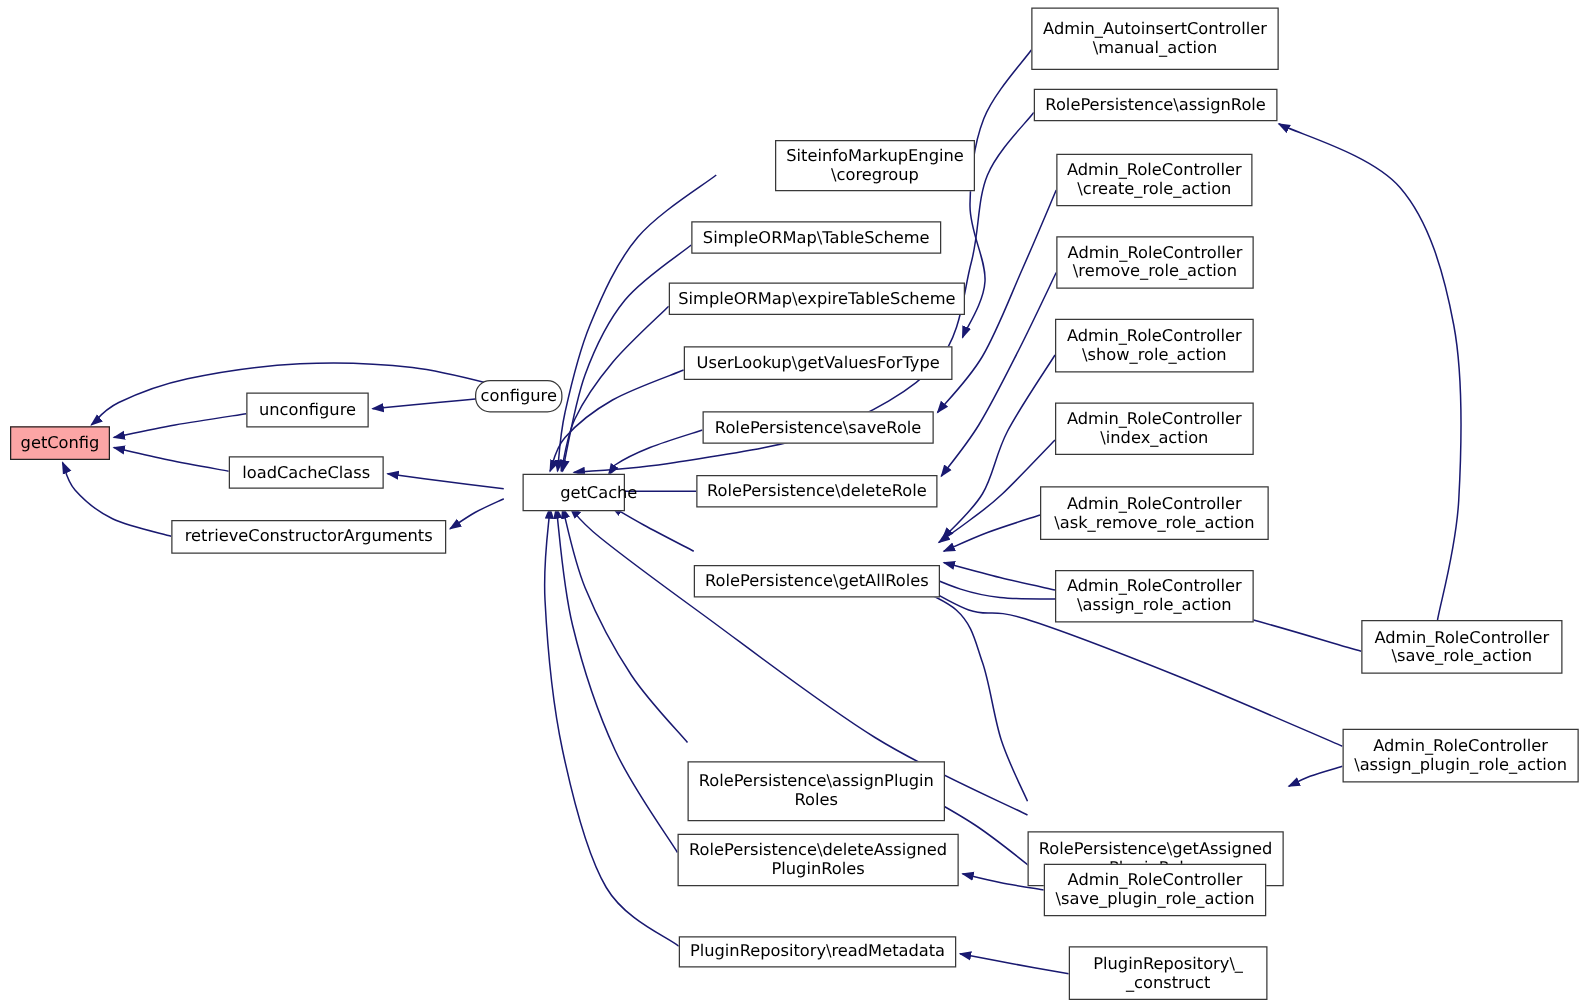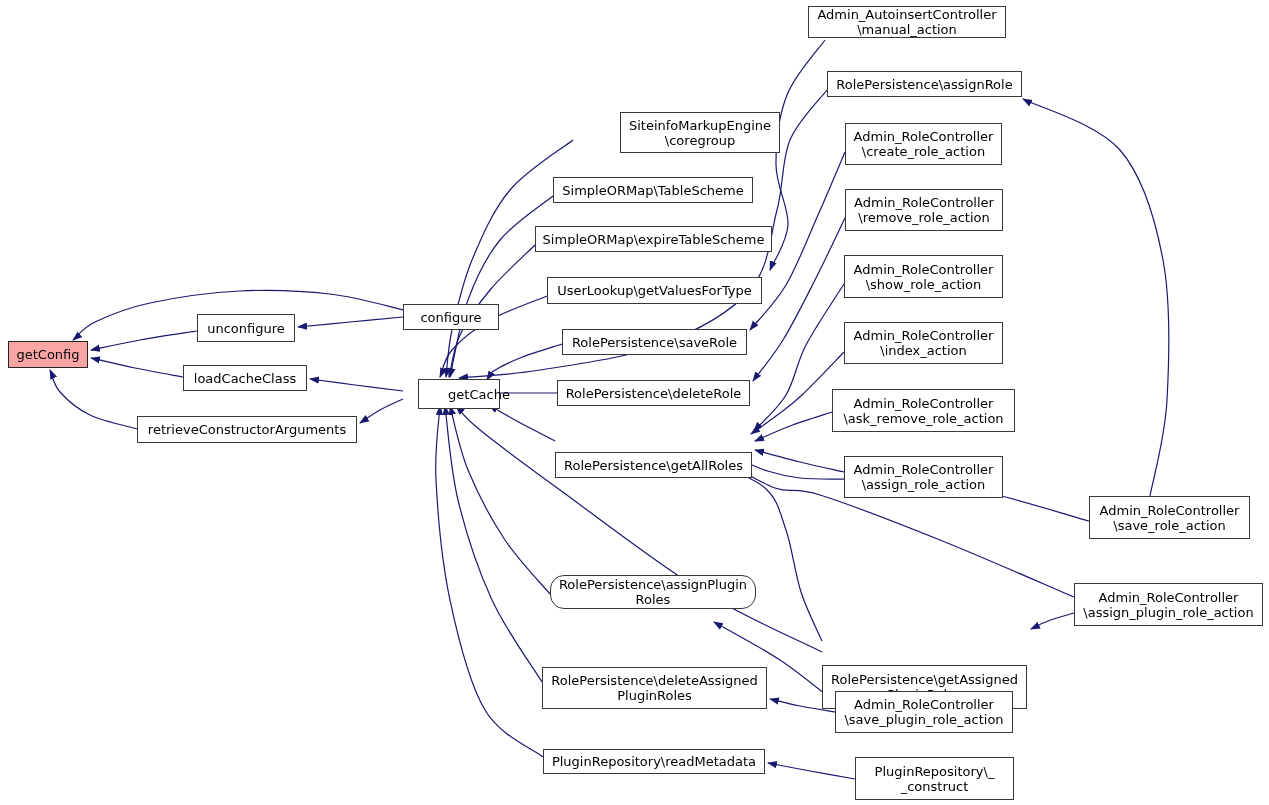--- a/index.html
+++ b/index.html
@@ -83,21 +83,21 @@
       </div>
       <div class="node" title="unconfigure" style="left: 197px; top: 314px; width: 98px; height: 28px;">
         <span>unconfigure</span>
       </div>
       <div class="node" title="loadCacheClass" style="left: 183px; top: 365px; width: 124px; height: 26px;">
         <span>loadCacheClass</span>
       </div>
       <div class="node" title="retrieveConstructorArguments" style="left: 137px; top: 416px; width: 220px; height: 27px;">
         <span>retrieveConstructorArguments</span>
       </div>
-      <div class="node" title="configure" style="left: 403px; top: 304px; width: 96px; height: 26px;">
+      <div class="node" title="configure" style="left: 380px; top: 304px; width: 70px; height: 26px; border-radius: 12px;">
         <span>configure</span>
       </div>
       <div class="node" title="getCache" style="left: 418px; top: 379px; width: 82px; height: 30px; padding-left: 40px;">
         <span>getCache</span>
       </div>
       <div class="node" title="SiteinfoMarkupEngine\coregroup" style="left: 573px; top: 112px; width: 160px; height: 41px; margin-left: 47px;">
         <span>SiteinfoMarkupEngine</span>
         <span>\coregroup</span>
       </div>
       <div class="node" title="SimpleORMap\TableScheme" style="left: 553px; top: 177px; width: 200px; height: 26px;">
@@ -111,21 +111,21 @@
       </div>
       <div class="node" title="RolePersistence\saveRole" style="left: 562px; top: 329px; width: 185px; height: 26px;">
         <span>RolePersistence\saveRole</span>
       </div>
       <div class="node" title="RolePersistence\deleteRole" style="left: 557px; top: 380px; width: 193px; height: 26px;">
         <span>RolePersistence\deleteRole</span>
       </div>
       <div class="node" title="RolePersistence\getAllRoles" style="left: 555px; top: 431px; width: 197px; height: 26px; margin-top: 21px;">
         <span>RolePersistence\getAllRoles</span>
       </div>
-      <div class="node" title="Admin_AutoinsertController\manual_action" style="left: 808px; top: 6px; width: 198px; height: 32px;">
+      <div class="node" title="Admin_AutoinsertController\manual_action" style="left: 825px; top: 6px; width: 198px; height: 50px;">
         <span>Admin_AutoinsertController</span>
         <span>\manual_action</span>
       </div>
       <div class="node" title="RolePersistence\assignRole" style="left: 827px; top: 71px; width: 195px; height: 26px;">
         <span>RolePersistence\assignRole</span>
       </div>
       <div class="node" title="Admin_RoleController\create_role_action" style="left: 845px; top: 123px; width: 157px; height: 42px;">
         <span>Admin_RoleController</span>
         <span>\create_role_action</span>
       </div>
@@ -150,21 +150,21 @@
         <span>\assign_role_action</span>
       </div>
       <div class="node" title="Admin_RoleController\save_role_action" style="left: 1089px; top: 496px; width: 161px; height: 43px;">
         <span>Admin_RoleController</span>
         <span>\save_role_action</span>
       </div>
       <div class="node" title="Admin_RoleController\assign_plugin_role_action" style="left: 1074px; top: 583px; width: 189px; height: 43px;">
         <span>Admin_RoleController</span>
         <span>\assign_plugin_role_action</span>
       </div>
-      <div class="node" title="RolePersistence\assignPluginRoles" style="left: 550px; top: 575px; width: 206px; height: 34px; border-radius: 14px;">
+      <div class="node" title="RolePersistence\assignPluginRoles" style="left: 550px; top: 609px; width: 206px; height: 48px;">
         <span>RolePersistence\assignPlugin</span>
         <span>Roles</span>
       </div>
       <div class="node" title="RolePersistence\getAssignedPluginRoles" style="left: 822px; top: 623px; width: 205px; height: 44px; margin-top: 42px;">
         <span>RolePersistence\getAssigned</span>
         <span>PluginRoles</span>
       </div>
       <div class="node" title="RolePersistence\deleteAssignedPluginRoles" style="left: 542px; top: 667px; width: 225px; height: 42px;">
         <span>RolePersistence\deleteAssigned</span>
         <span>PluginRoles</span>

